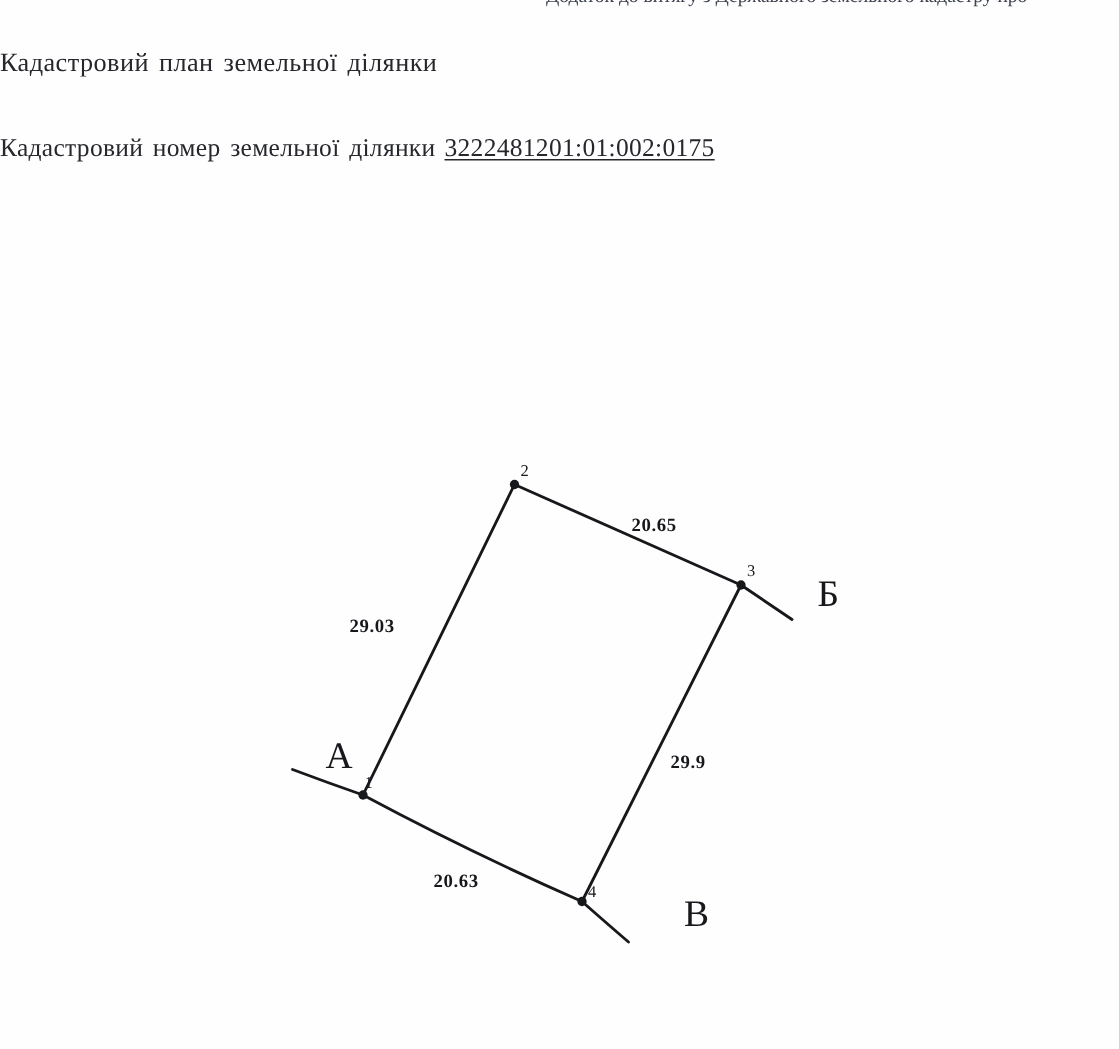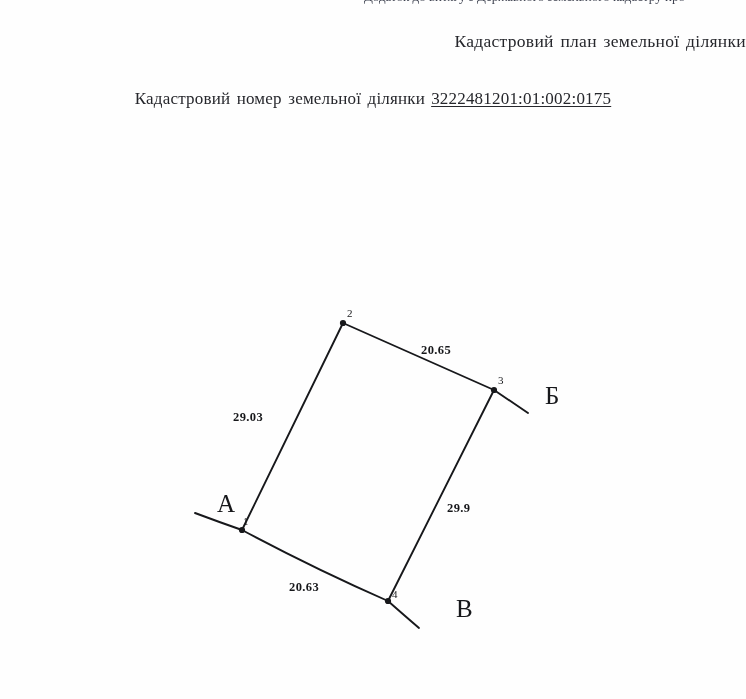--- a/index.html
+++ b/index.html
@@ -23,33 +23,32 @@
     line-height: 16px;
     color: #3e4250;
     white-space: nowrap;
   }
   .doc-title {
     position: absolute;
     left: 0;
     right: 0;
     top: 31px;
     margin: 0;
-    text-align: right;
+    text-align: left;
     font-size: 17.5px;
     font-weight: normal;
     letter-spacing: 0.3px;
     word-spacing: 2px;
     color: #26272c;
   }
   .cad-line {
     position: absolute;
     left: 0;
     right: 0;
     top: 89px;
-    text-align: center;
     font-size: 17px;
     letter-spacing: 0.2px;
     word-spacing: 2px;
     color: #26272c;
     white-space: nowrap;
   }
   .cad-num {
     margin-left: 6px;
     text-decoration: underline;
     text-underline-offset: 2px;

